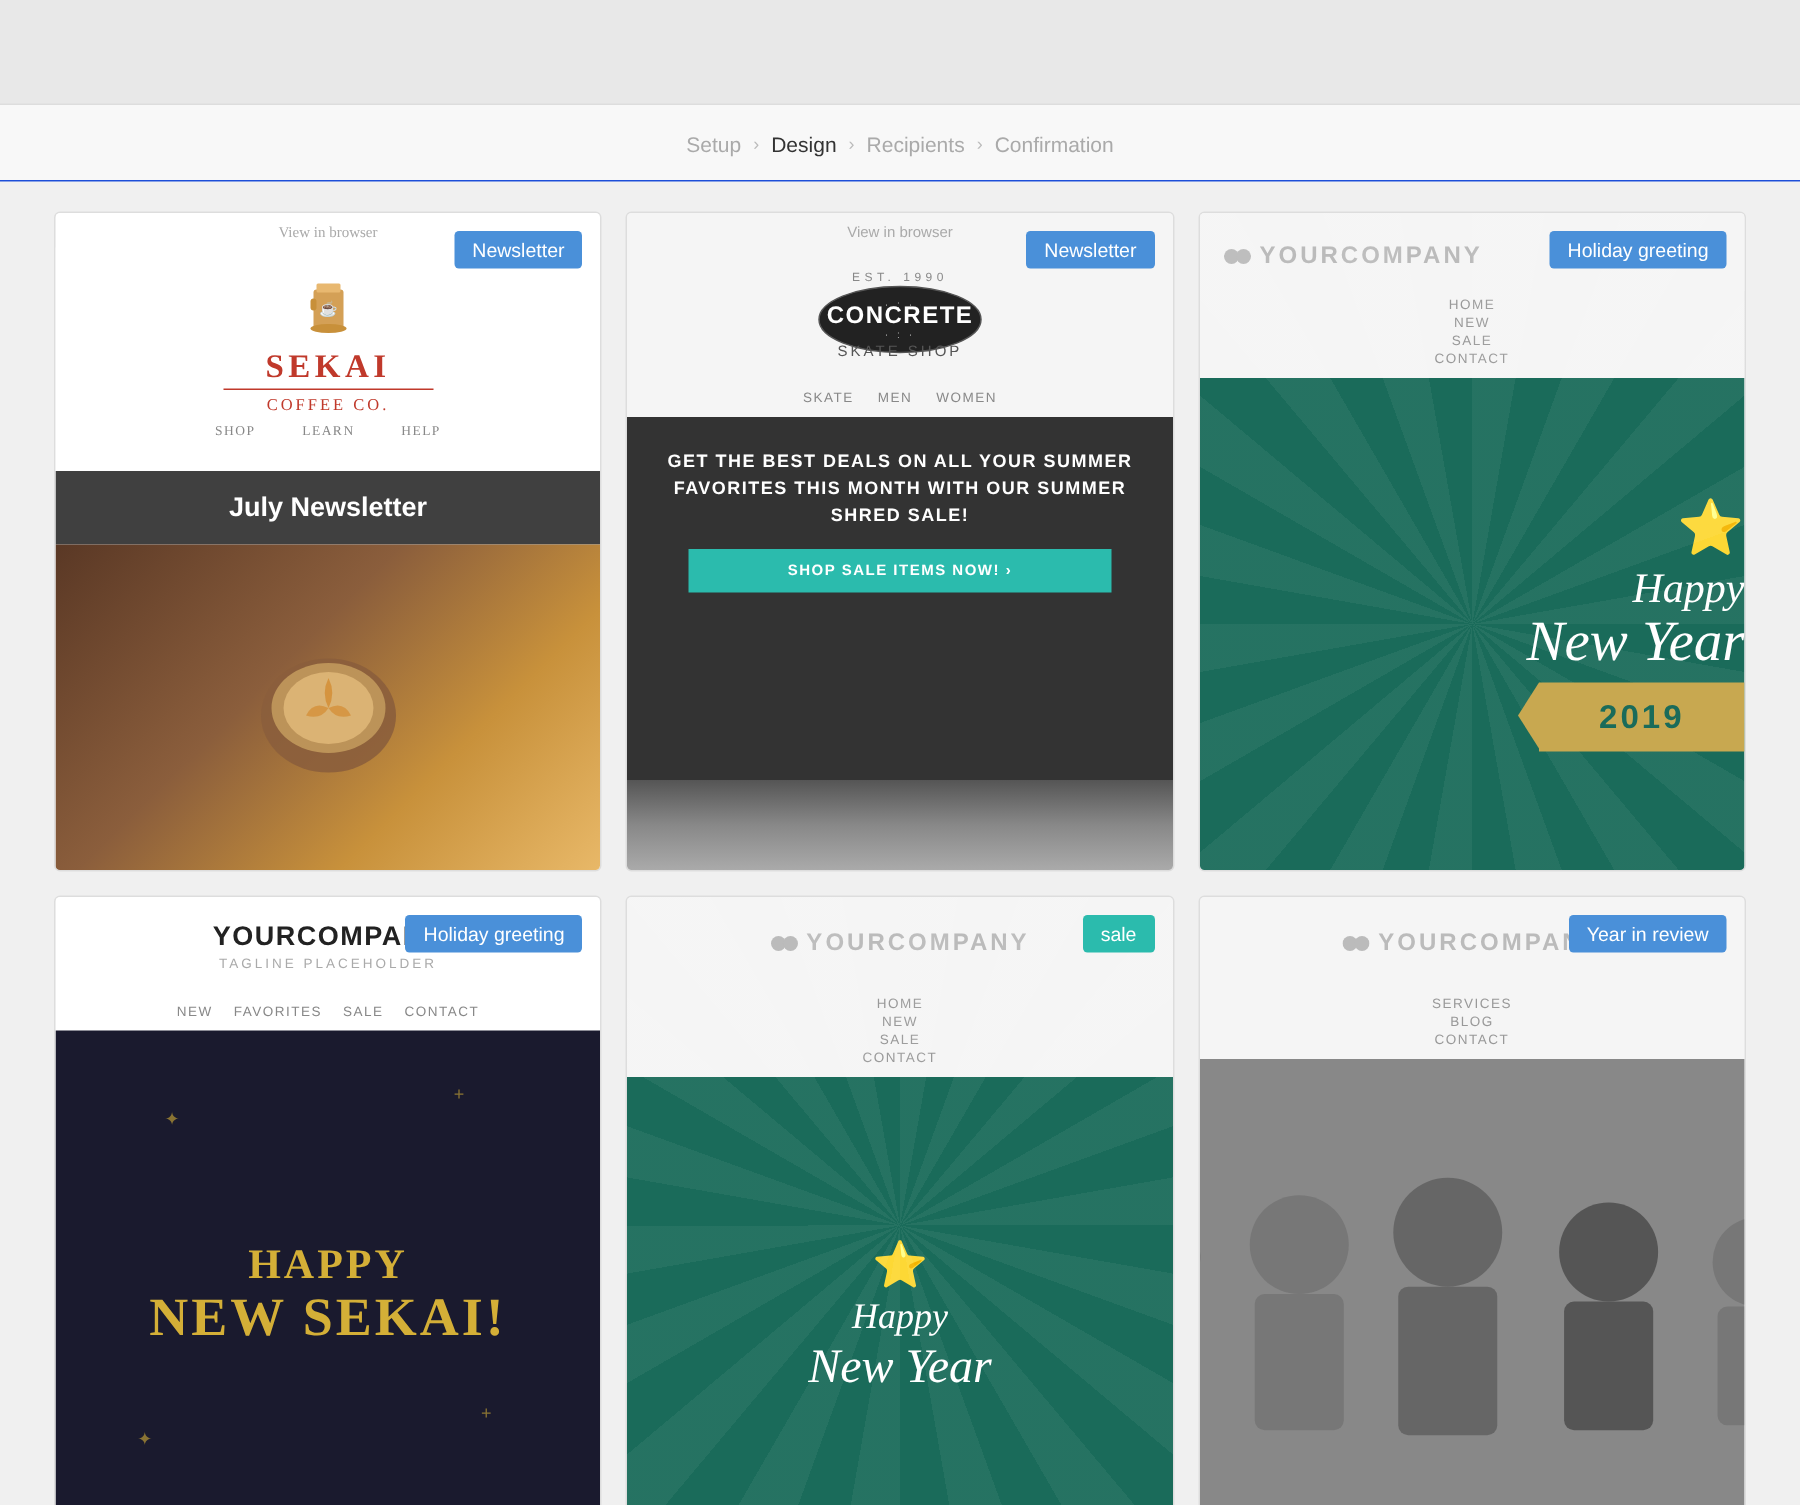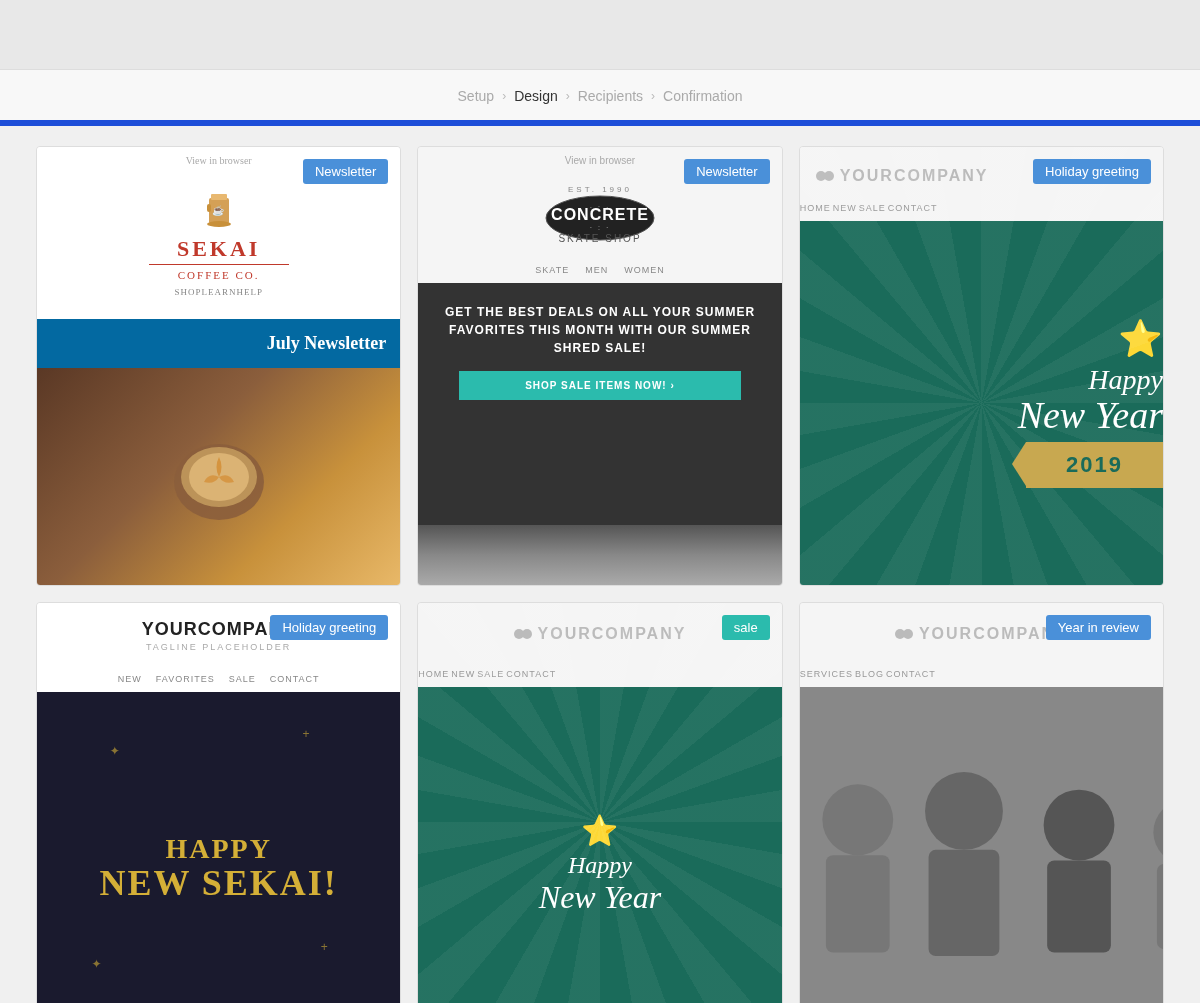--- a/index.html
+++ b/index.html
@@ -13,21 +13,21 @@
       background: #e8e8e8;
       border-bottom: 1px solid #ddd;
     }
     .breadcrumb {
       display: flex;
       align-items: center;
       justify-content: center;
       padding: 18px 0 16px;
       gap: 8px;
       background: #f8f8f8;
-      border-bottom: 6px solid #1d4ed8;
+      border-bottom: 1px solid #1d4ed8;
     }
     .breadcrumb-item {
       font-size: 14px;
       color: #aaa;
     }
     .breadcrumb-item.active {
       color: #333;
       font-weight: 500;
     }
     .breadcrumb-separator {
@@ -98,34 +98,34 @@
     }
     .sekai-divider {
       border: none;
       border-top: 1px solid #c0392b;
       margin: 4px auto;
       width: 140px;
     }
     .sekai-nav {
       display: flex;
       justify-content: center;
-      gap: 0;
+      gap: 31px;
       font-size: 9px;
       color: #888;
       letter-spacing: 1px;
       padding: 6px 0;
     }
     .card1-banner {
-      background: #0369a1;
-      color: #fff;
-      text-align: right;
+      background: #404040;
+      color: #fff;
+      text-align: center;
       padding: 14px;
       font-size: 18px;
       font-weight: bold;
-      font-family: Liberation Serif, serif;
+      font-family: Liberation Sans, sans-serif;
     }
     .card1-image {
       flex: 1;
       background: linear-gradient(135deg, #5a3825 0%, #8B5E3C 40%, #c8913b 70%, #e8b868 100%);
       display: flex;
       align-items: center;
       justify-content: center;
       min-height: 120px;
     }
 
@@ -412,21 +412,21 @@
       position: absolute;
       width: 200%;
       height: 200%;
       top: -50%;
       left: -50%;
       background: repeating-conic-gradient(rgba(255,255,255,0.05) 0deg, rgba(255,255,255,0.05) 10deg, transparent 10deg, transparent 20deg);
     }
 
     .nav-items-col {
       display: flex;
-      flex-direction: row;
+      flex-direction: column;
       align-items: center;
       gap: 2px;
       font-size: 9px;
       color: #999;
       letter-spacing: 1px;
       padding: 4px 0 8px;
     }
   </style>
 </head>
 <body>

